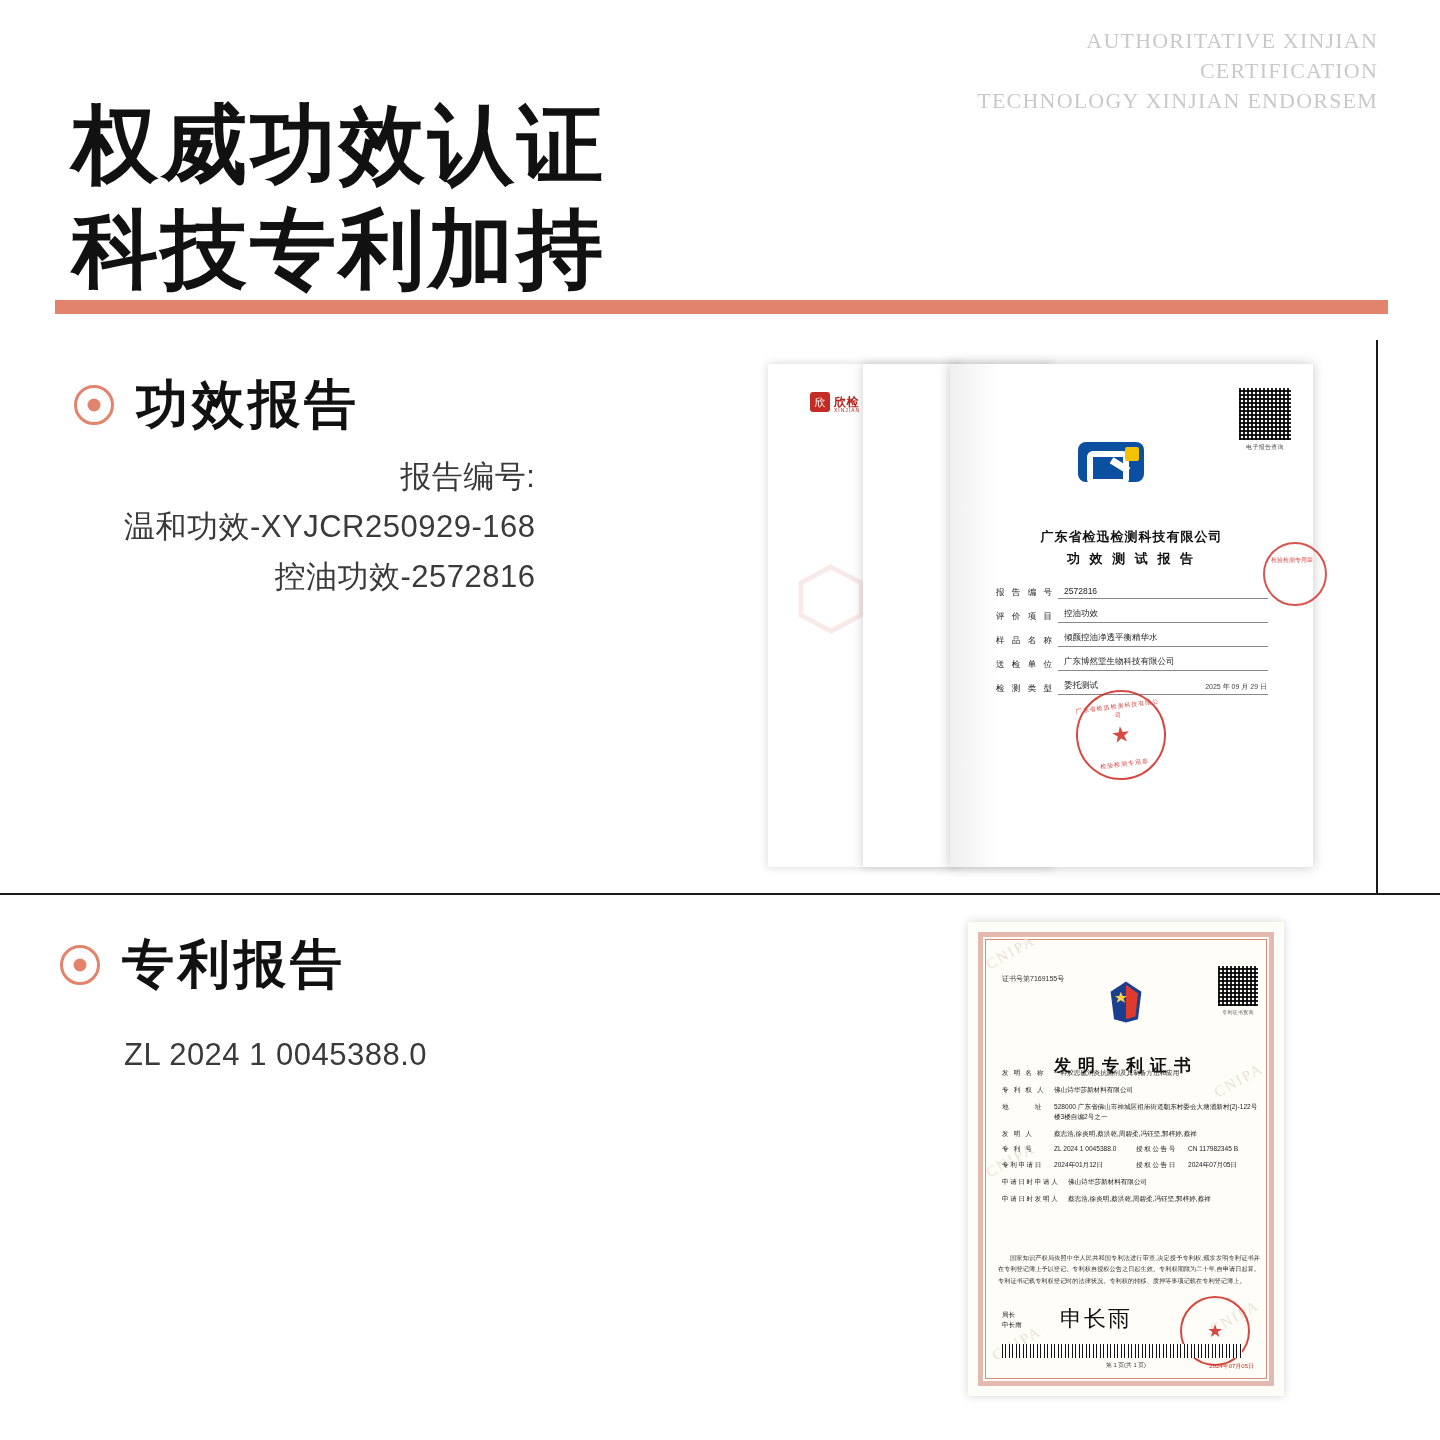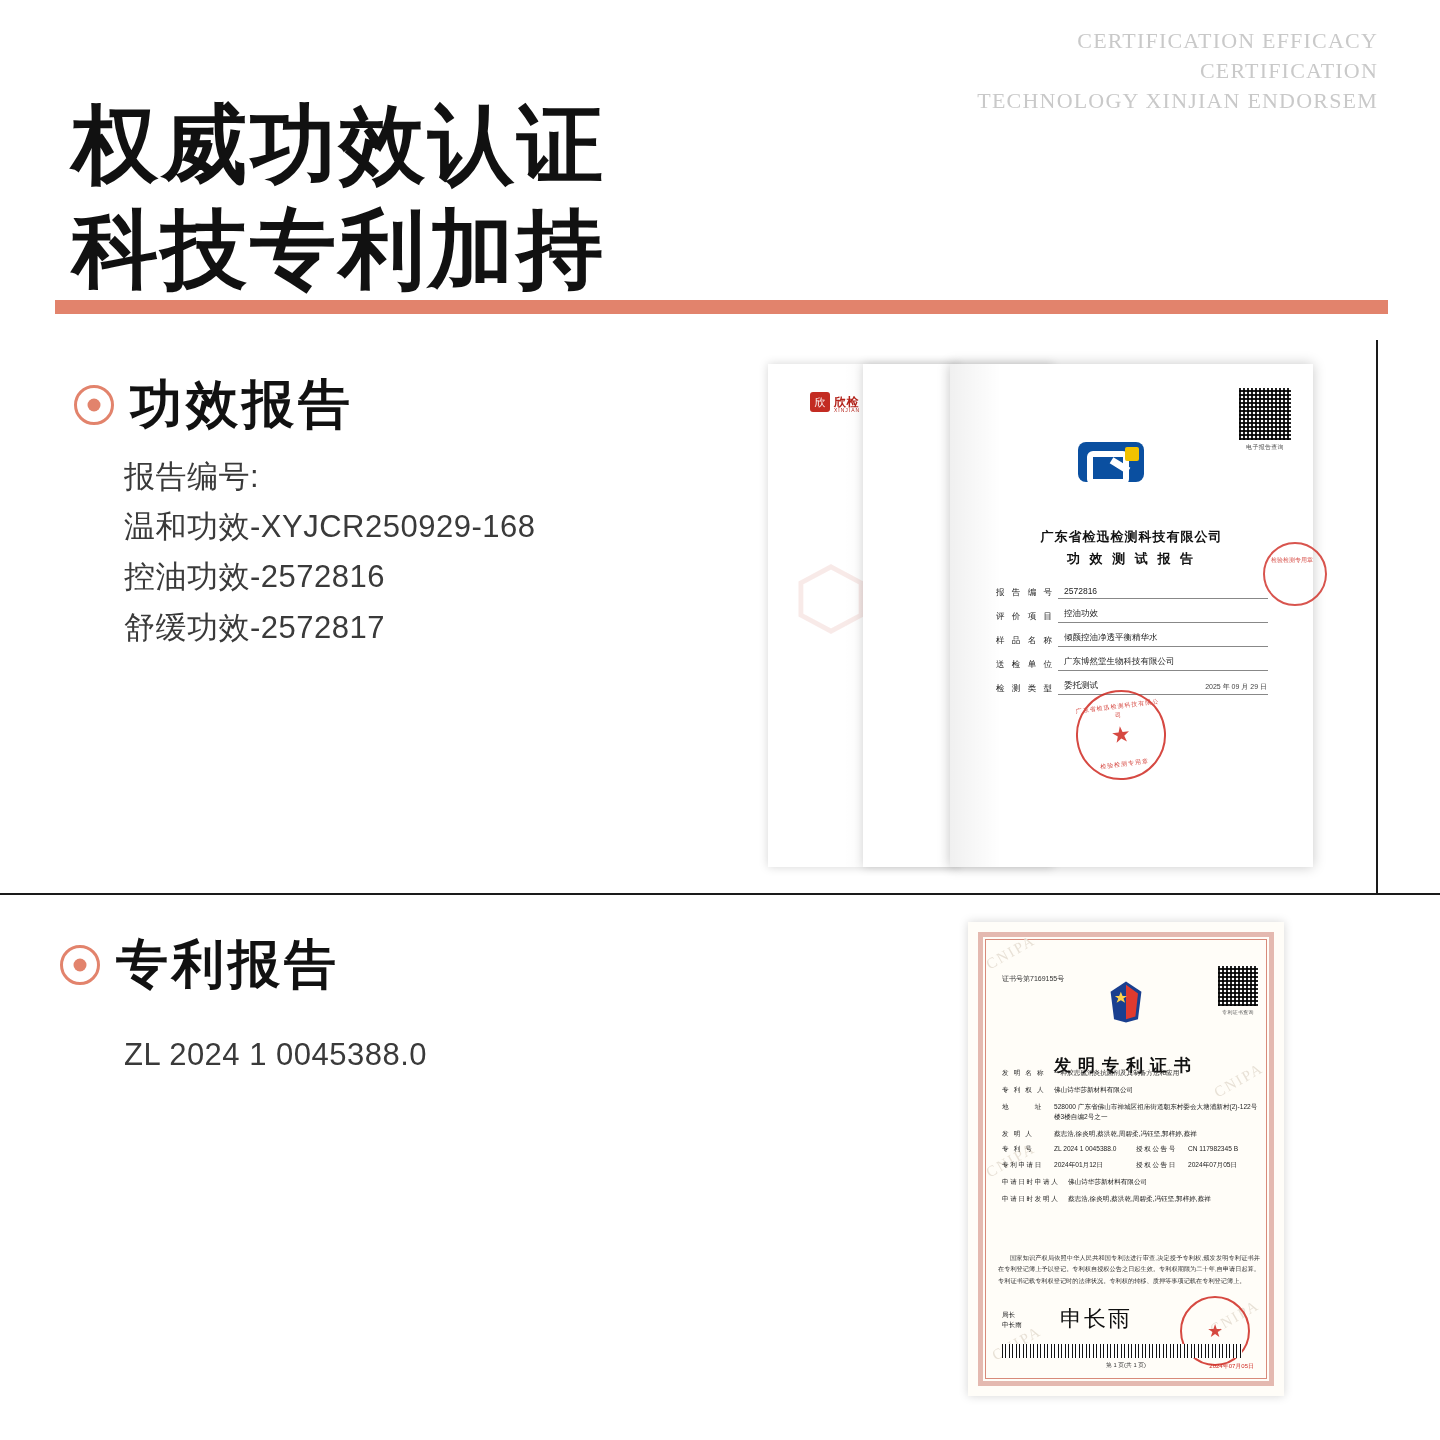--- a/index.html
+++ b/index.html
@@ -56,21 +56,21 @@
     width: 1333px;
     height: 14px;
     background: #e2836c;
   }
 
   
   .section-heading {
     position: absolute;
     display: flex;
     align-items: center;
-    gap: 16px;
+    gap: 22px;
   }
   .ring-icon {
     width: 34px;
     height: 34px;
     border: 3px solid #e2836c;
     border-radius: 50%;
     position: relative;
     flex: 0 0 auto;
   }
   .ring-icon::after {
@@ -92,20 +92,21 @@
     white-space: nowrap;
   }
 
   
   .info-block {
     position: absolute;
     color: #3a3a3a;
     font-size: 31px;
     line-height: 1.62;
     letter-spacing: 0.5px;
+    text-align: right;
   }
   .info-block .info-line { white-space: nowrap; }
 
   
   .divider {
     position: absolute;
     left: 0;
     top: 893px;
     width: 1440px;
     height: 2px;
@@ -513,41 +514,40 @@
     height: 14px;
     background: repeating-linear-gradient(90deg, #111 0 1px, #fff 1px 3px, #111 3px 4px, #fff 4px 7px);
   }
 </style>
 </head>
 <body>
 
 <div class="page">
 
   <div class="en-header">
-    <div>CERTIFICATION EFFICACY</div>
+    <div>AUTHORITATIVE XINJIAN</div>
     <div>CERTIFICATION</div>
     <div>TECHNOLOGY XINJIAN ENDORSEM</div>
   </div>
 
   <div class="title-block">
     <div class="title-line">权威功效认证</div>
     <div class="title-line">科技专利加持</div>
   </div>
   <div class="title-underline"></div>
 
   <div class="section-heading" style="left:74px; top:370px;">
     <span class="ring-icon"></span>
     <span class="heading-text">功效报告</span>
   </div>
 
   <div class="info-block" style="left:124px; top:452px;">
     <div class="info-line">报告编号:</div>
     <div class="info-line">温和功效-XYJCR250929-168</div>
     <div class="info-line">控油功效-2572816</div>
-    <div class="info-line">舒缓功效-2572817</div>
   </div>
 
   <div class="report-stack">
 
     <div class="sheet sheet-back">
       <div class="mini-logo">
         <span class="lmark">欣</span>
         <span class="ltext">欣检</span>
         <span class="lsub">XINJIAN</span>
       </div>

